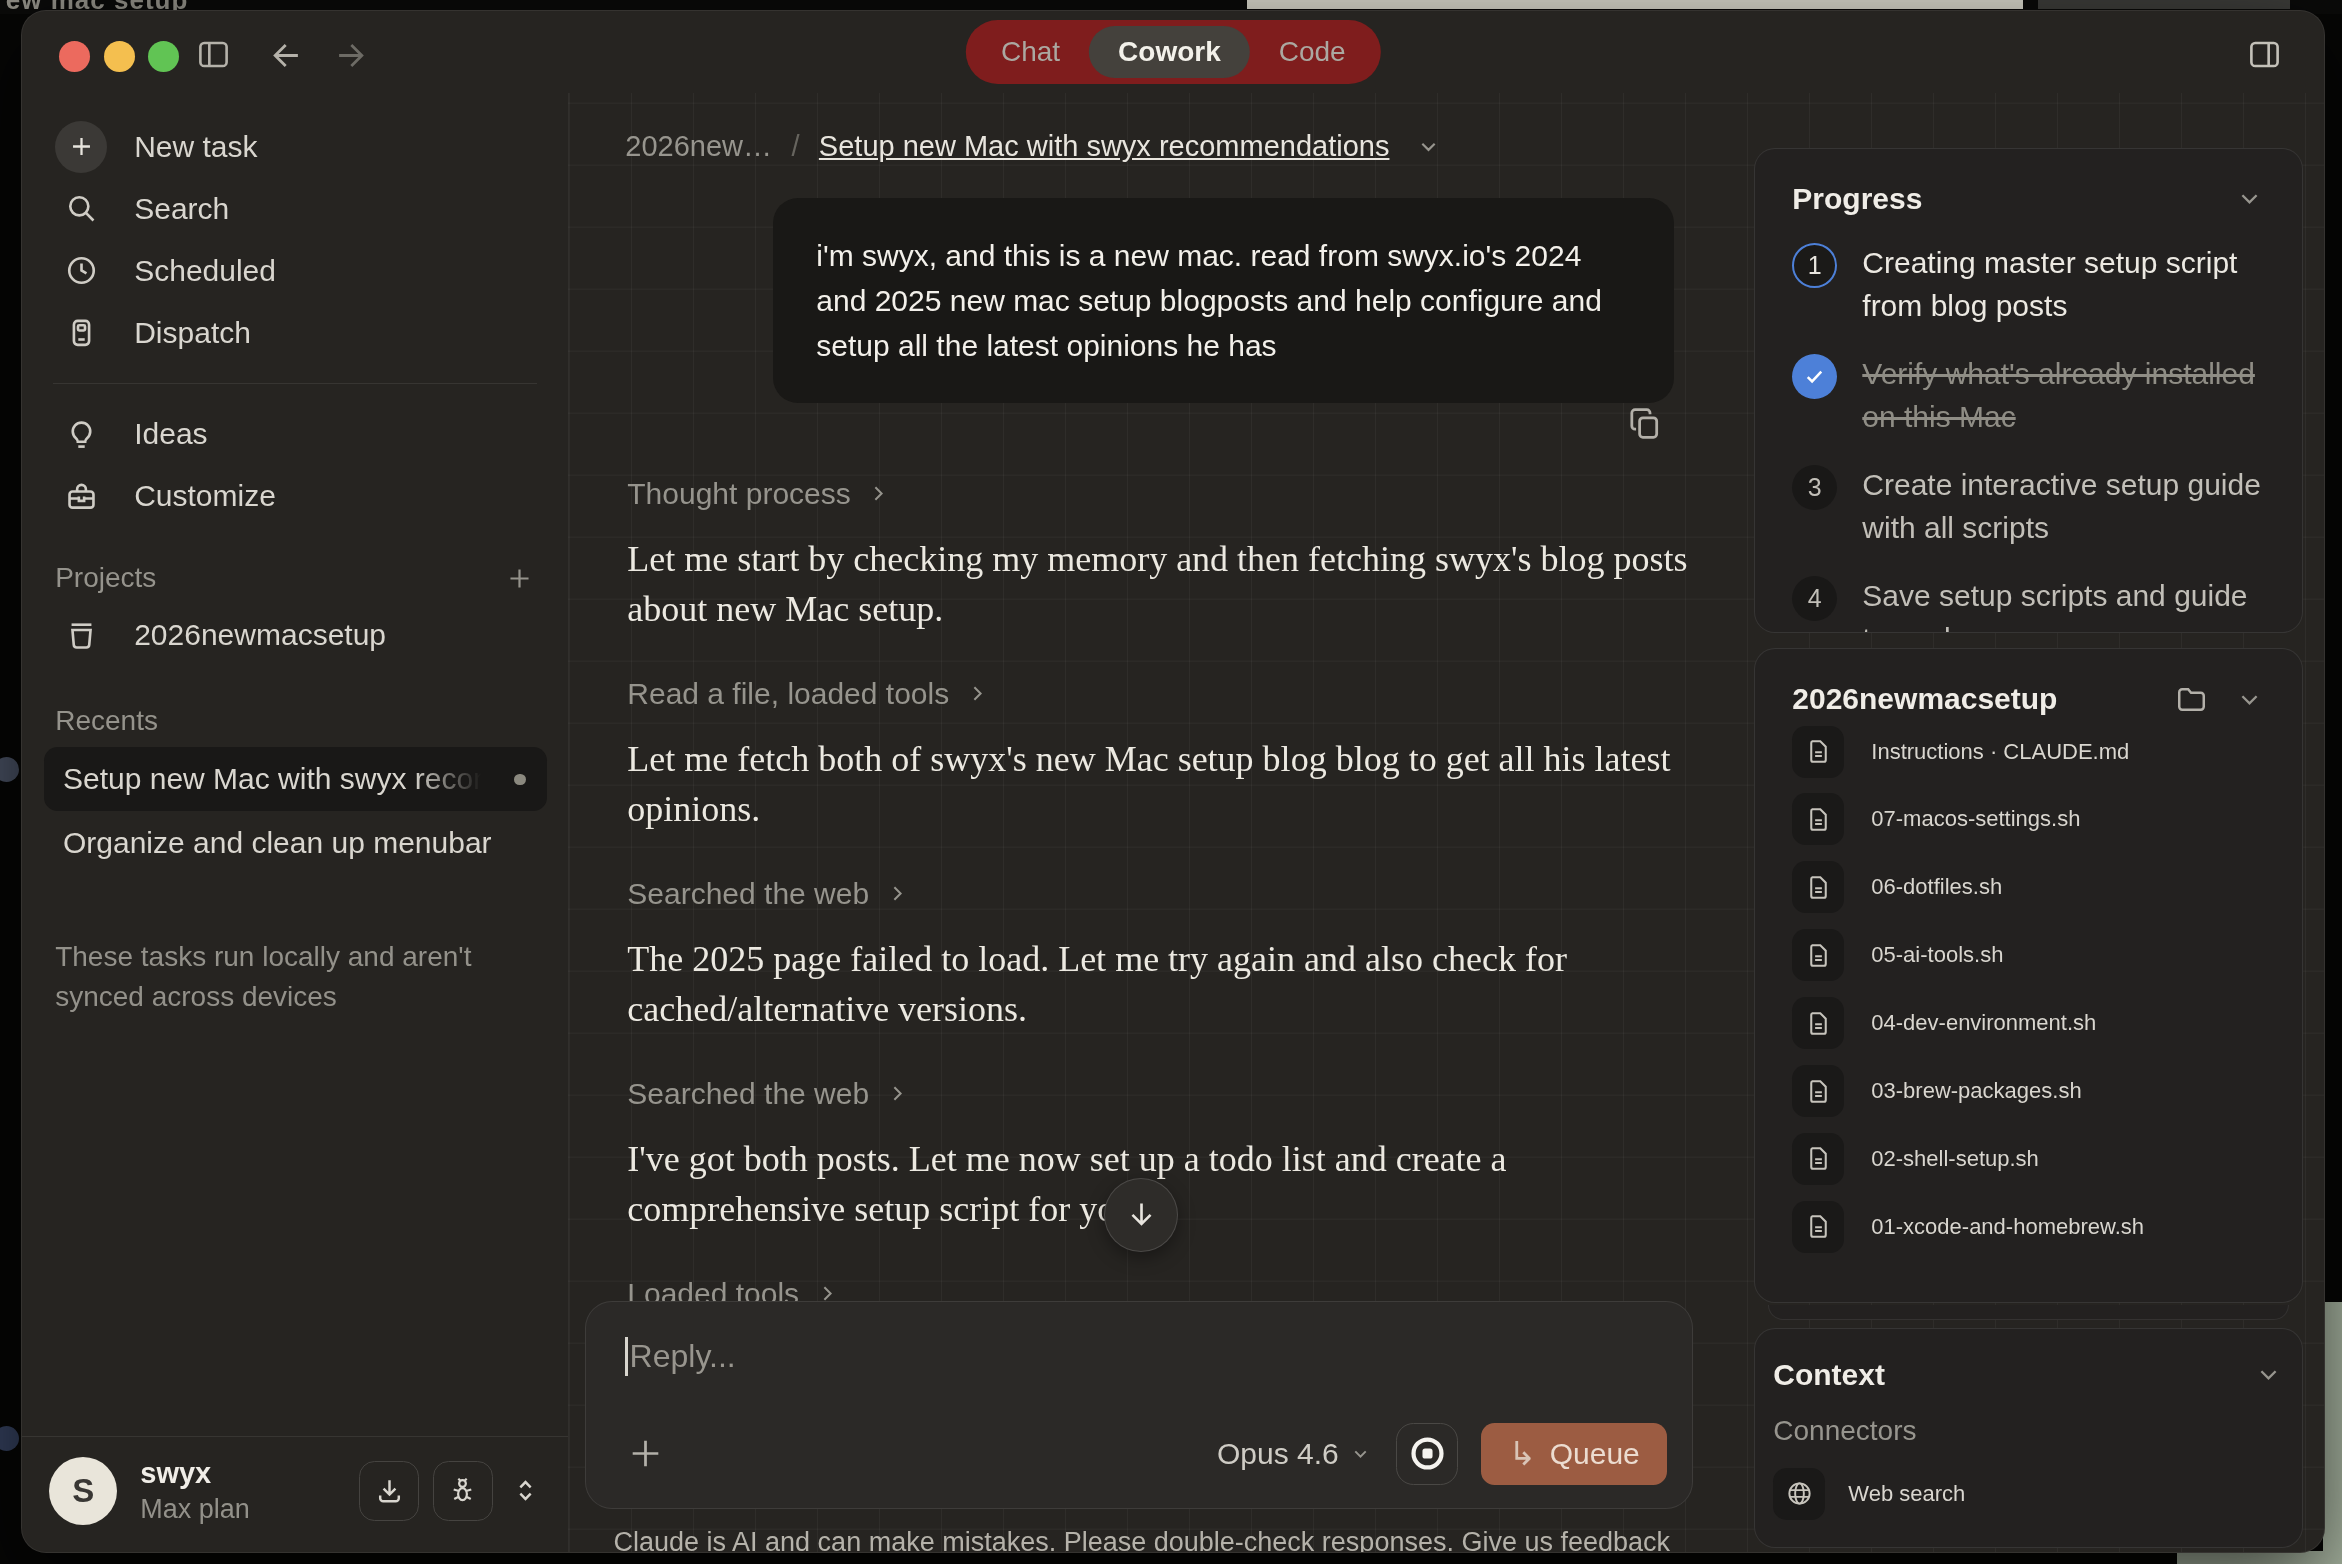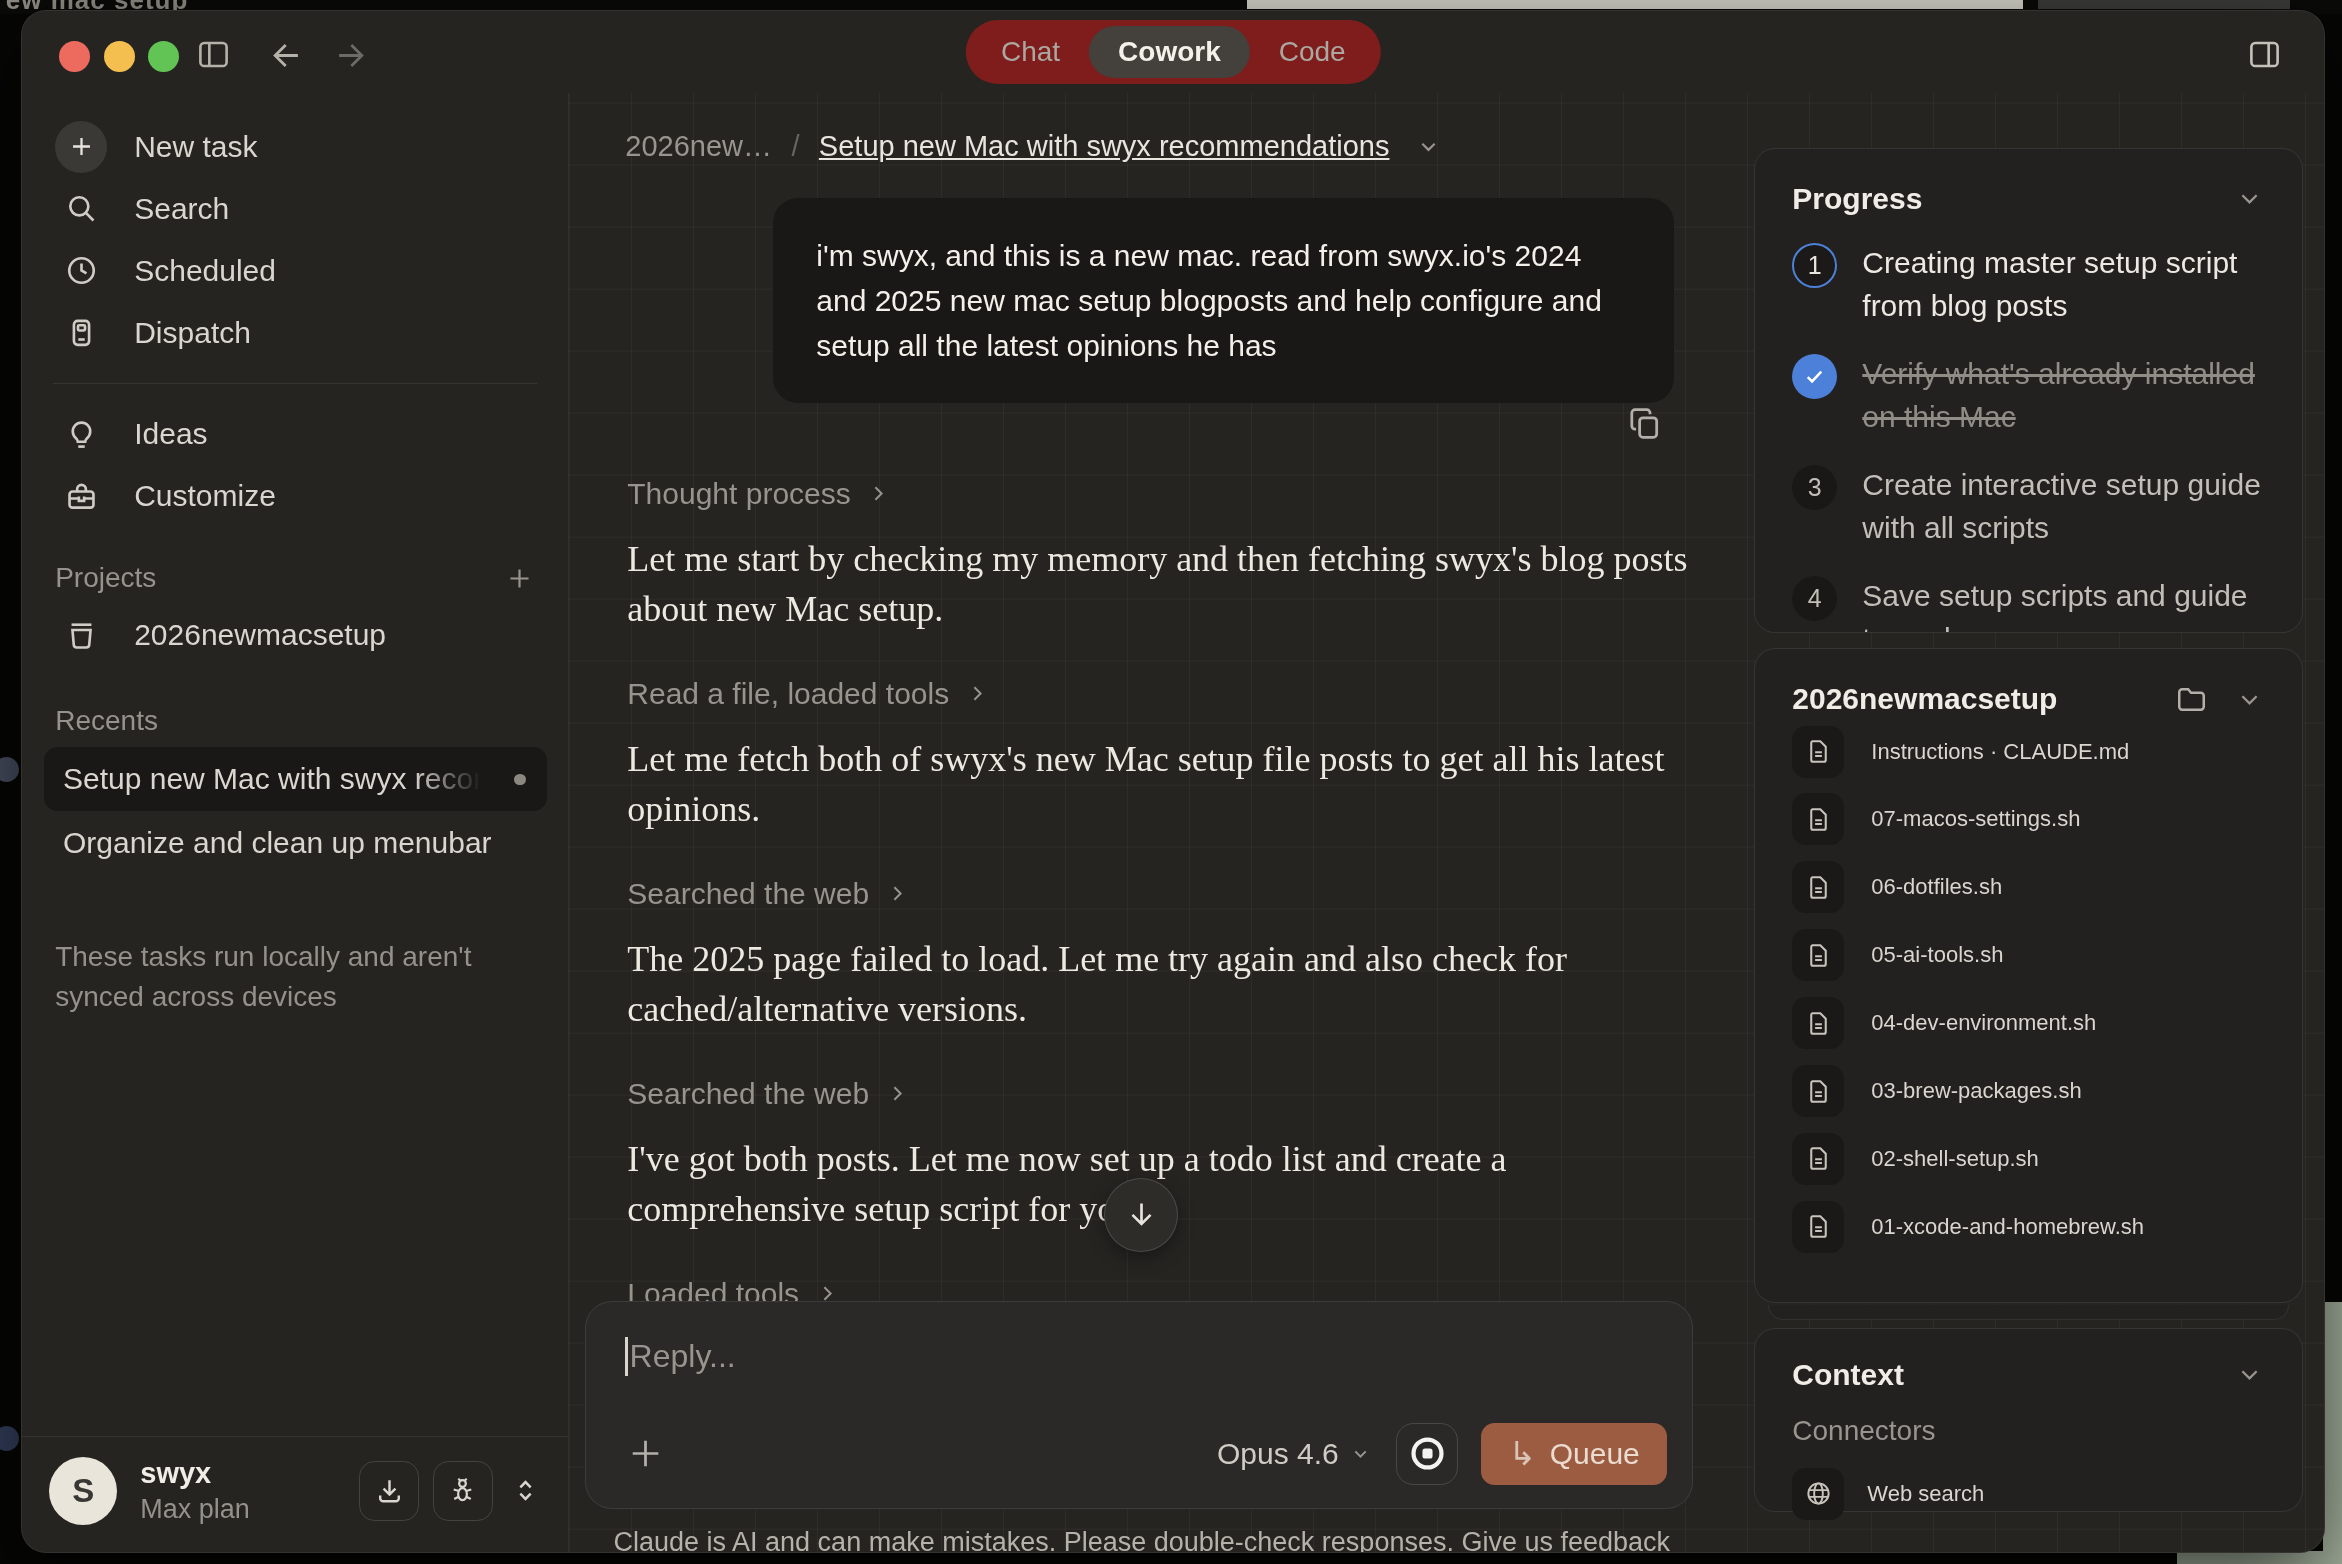--- a/index.html
+++ b/index.html
@@ -151,21 +151,21 @@
   .files-icons { display:flex; align-items:center; gap:25px; color:#b3b0a9; }
   .f-item { display:flex; align-items:center; gap:27px; height:66px; margin-top:1.9px; }
   .f-item:first-of-type { margin-top:23px; }
   .f-tile { width:52px; height:52px; border-radius:13.6px; background:#1a1918; display:flex;
     align-items:center; justify-content:center; color:#c7c4bc; flex:0 0 52px; }
   .f-name { font-size:22px; color:#d9d6cf; }
   .files-lip { position:absolute; left:13.6px; right:13.6px; top:1212px; height:15.5px;
     border:1px solid rgba(255,255,255,.08); border-top:none; border-radius:0 0 17.5px 17.5px;
     background:#232120; }
 
-  .card.context { top:1235px; height:184px; padding:29px 37px; }
+  .card.context { top:1235px; height:220px; padding:29px 18px; }
   .ctx-sub { margin-top:23px; font-size:28px; color:#97958e; }
   .ctx-item { display:flex; align-items:center; gap:23px; margin-top:21.3px; }
 </style>
 </head>
 <body>
 
 <div class="behind-top">
   <span class="behind-tab-text">ew mac setup</span>
   <div class="behind-light-bar"></div>
   <div class="behind-gray-bar"></div>
@@ -368,21 +368,21 @@
         </div>
         <div class="sec-p">Let me start by checking my memory and then fetching swyx's blog posts about new Mac setup.</div>
         <div class="sec-h">
           <span>Read a file, loaded tools</span>
           <span class="chev">
               <svg width="25" height="25" viewBox="0 0 24 24" fill="none" stroke="currentColor" stroke-width="1.9">
                 <path d="m9 6 6 6-6 6"></path>
               </svg>
             </span>
         </div>
-        <div class="sec-p">Let me fetch both of swyx's new Mac setup file posts to get all his latest opinions.</div>
+        <div class="sec-p">Let me fetch both of swyx's new Mac setup blog blog to get all his latest opinions.</div>
         <div class="sec-h">
           <span>Searched the web</span>
           <span class="chev">
               <svg width="25" height="25" viewBox="0 0 24 24" fill="none" stroke="currentColor" stroke-width="1.9">
                 <path d="m9 6 6 6-6 6"></path>
               </svg>
             </span>
         </div>
         <div class="sec-p">The 2025 page failed to load. Let me try again and also check for cached/alternative versions.</div>
         <div class="sec-h">

